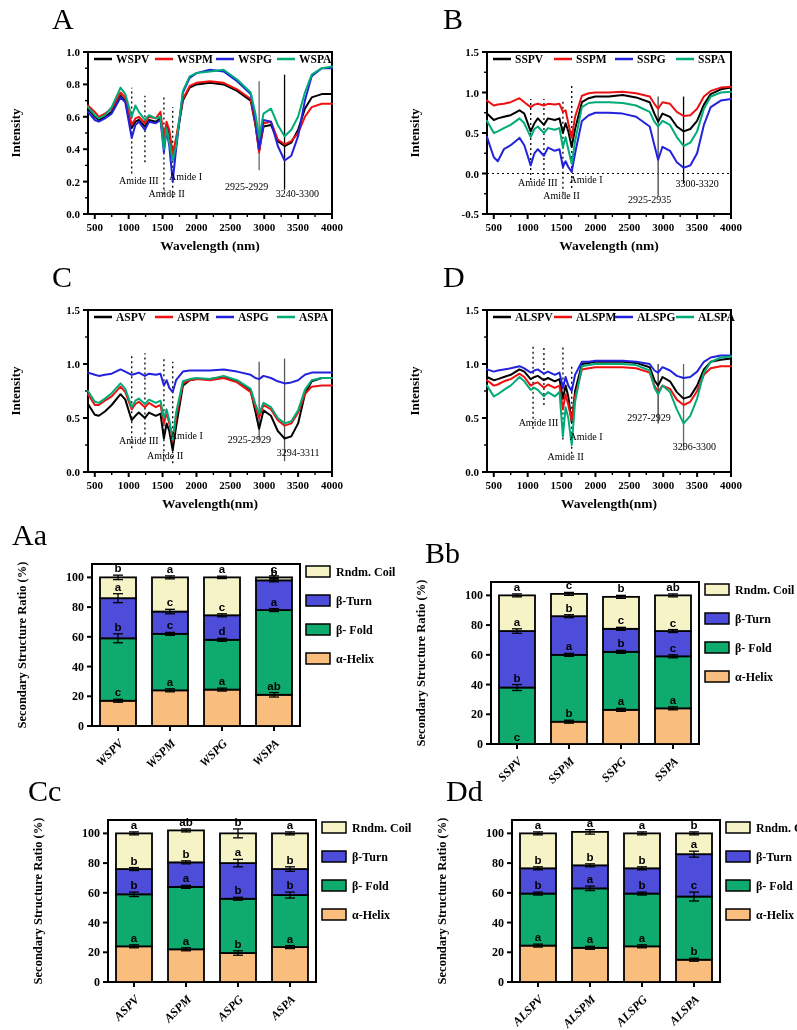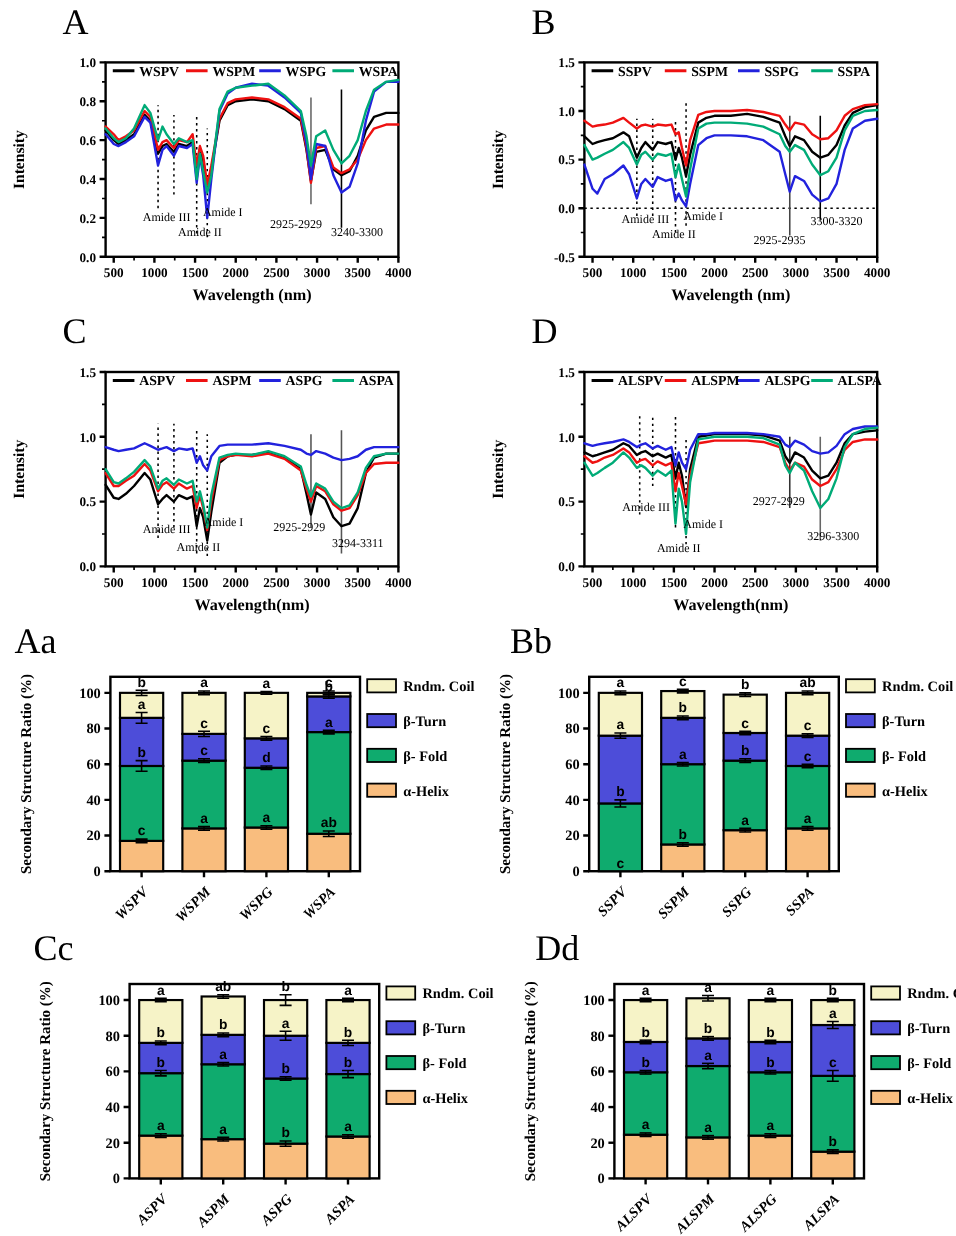--- a/index.html
+++ b/index.html
@@ -391,21 +391,21 @@
       <text x="336" y="58" font-size="12" font-weight="bold" text-anchor="start">Rndm. Coil</text>
       <rect x="306" y="77" width="24" height="11" fill="#4d4dd9" stroke="#000" stroke-width="1.5"></rect>
       <text x="336" y="87" font-size="12" font-weight="bold" text-anchor="start">β-Turn</text>
       <rect x="306" y="106" width="24" height="11" fill="#0fab6e" stroke="#000" stroke-width="1.5"></rect>
       <text x="336" y="116" font-size="12" font-weight="bold" text-anchor="start">β- Fold</text>
       <rect x="306" y="135" width="24" height="11" fill="#f9bd7e" stroke="#000" stroke-width="1.5"></rect>
       <text x="336" y="145" font-size="12" font-weight="bold" text-anchor="start">α-Helix</text>
       <text x="26" y="127" font-size="12.5" font-weight="bold" text-anchor="middle" transform="rotate(-90 26 127)">Secondary Structure Ratio (%)</text>
     </svg>
 </div>
-<div class="cell" style="left:399px;top:518px">
+<div class="cell" style="left:399px;top:536px">
   <div class="plabel" style="left:26px">Bb</div>
   <svg width="398" height="256" viewBox="0 0 398 256">
       <rect x="92" y="46" width="208" height="162" fill="none" stroke="#000" stroke-width="2"></rect>
       <line x1="92" y1="208" x2="87" y2="208" stroke="#000" stroke-width="2"></line>
       <text x="84" y="212" font-size="12" font-weight="bold" text-anchor="end">0</text>
       <line x1="92" y1="178.27522935779817" x2="87" y2="178.27522935779817" stroke="#000" stroke-width="2"></line>
       <text x="84" y="182.27522935779817" font-size="12" font-weight="bold" text-anchor="end">20</text>
       <line x1="92" y1="148.55045871559633" x2="87" y2="148.55045871559633" stroke="#000" stroke-width="2"></line>
       <text x="84" y="152.55045871559633" font-size="12" font-weight="bold" text-anchor="end">40</text>
       <line x1="92" y1="118.8256880733945" x2="87" y2="118.8256880733945" stroke="#000" stroke-width="2"></line>

